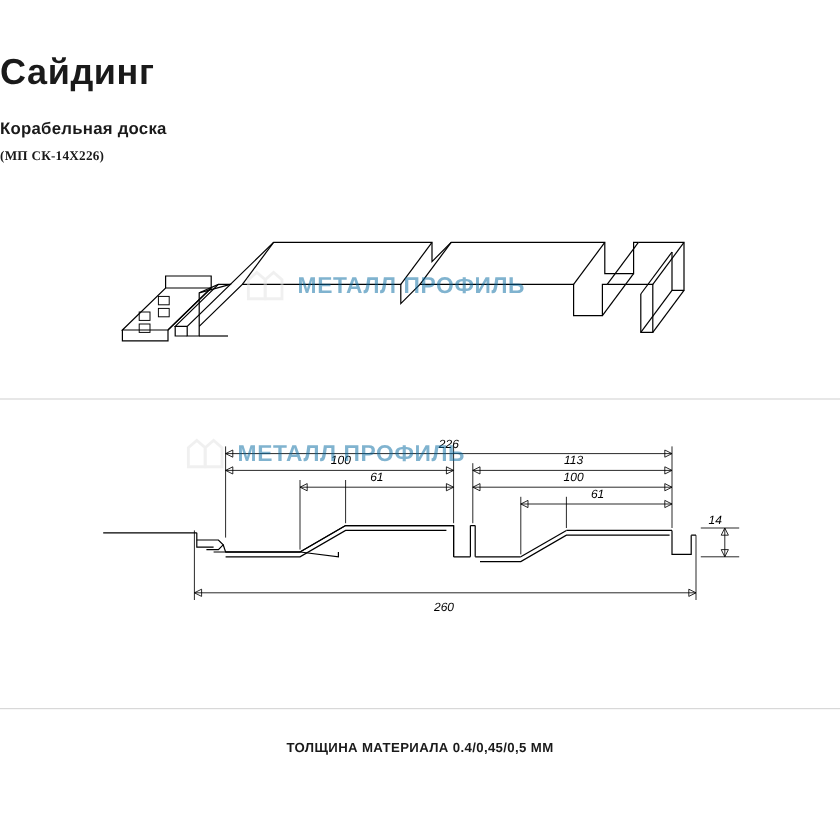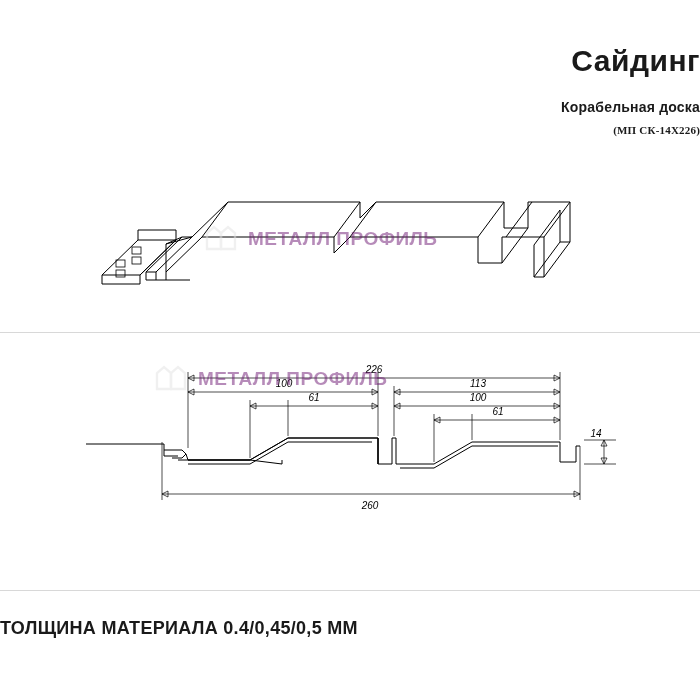--- a/index.html
+++ b/index.html
@@ -19,21 +19,21 @@
     position: absolute;
     inset: 0;
   }
 
   
   .header {
     position: absolute;
     top: 44px;
     left: 0;
     width: 700px;
-    text-align: right;
+    text-align: left;
   }
   .title {
     font-size: 30px;
     font-weight: bold;
     letter-spacing: 0.5px;
     line-height: 34px;
     margin: 0;
   }
   .subtitle {
     font-size: 14px;
@@ -81,33 +81,34 @@
   .watermark {
     position: absolute;
     pointer-events: none;
     opacity: 0.5;
   }
   .wm1 { top: 225px; left: 205px; }
   .wm2 { top: 365px; left: 155px; }
   .wm-text {
     font-size: 19px;
     font-weight: bold;
-    color: #701a75;
+    color: #0369a1;
     letter-spacing: 0.5px;
     white-space: nowrap;
     font-family: "Liberation Sans", sans-serif;
   }
 
   
   .footer {
     position: absolute;
     top: 618px;
     left: 0;
     width: 700px;
-    font-size: 18px;
+    text-align: center;
+    font-size: 11px;
     font-weight: bold;
     letter-spacing: 0.3px;
   }
 
   svg { display: block; }
   .ln { stroke: #000; stroke-width: 1; fill: none; }
   .thin { stroke: #000; stroke-width: 0.8; fill: none; }
   .dim { stroke: #000; stroke-width: 0.7; fill: none; }
   .dimtext {
     font-family: "Liberation Sans", sans-serif;

